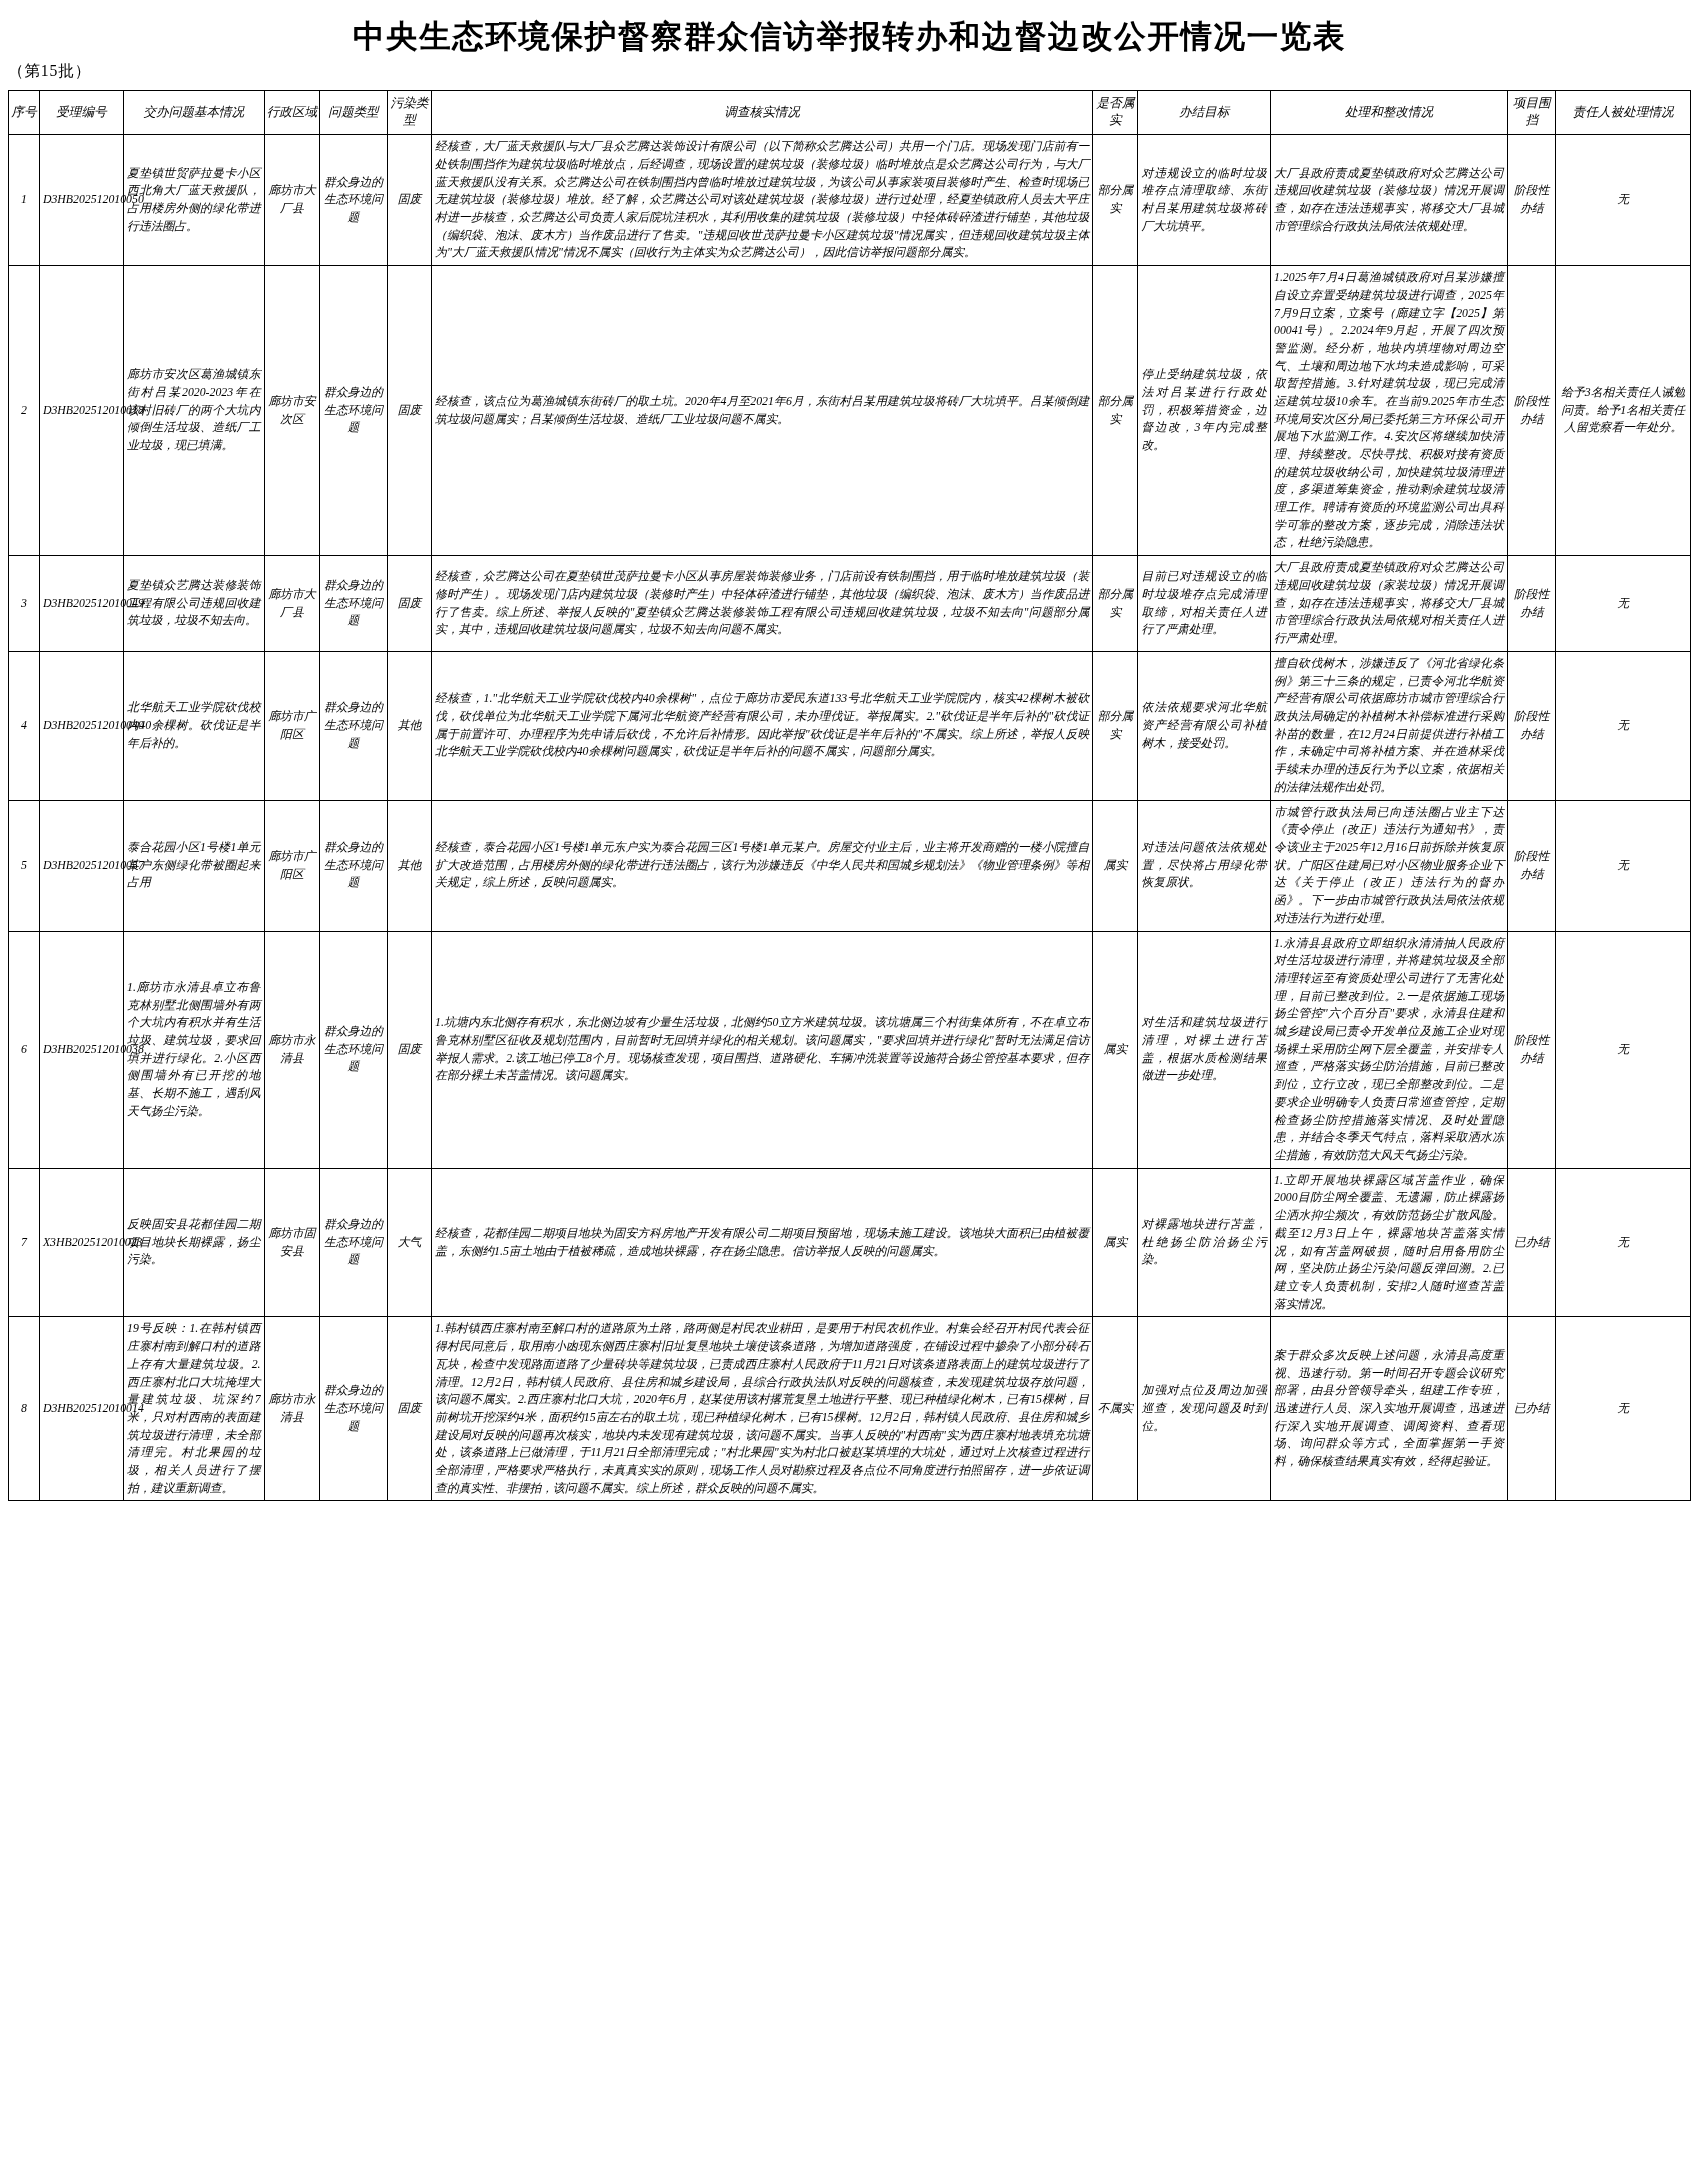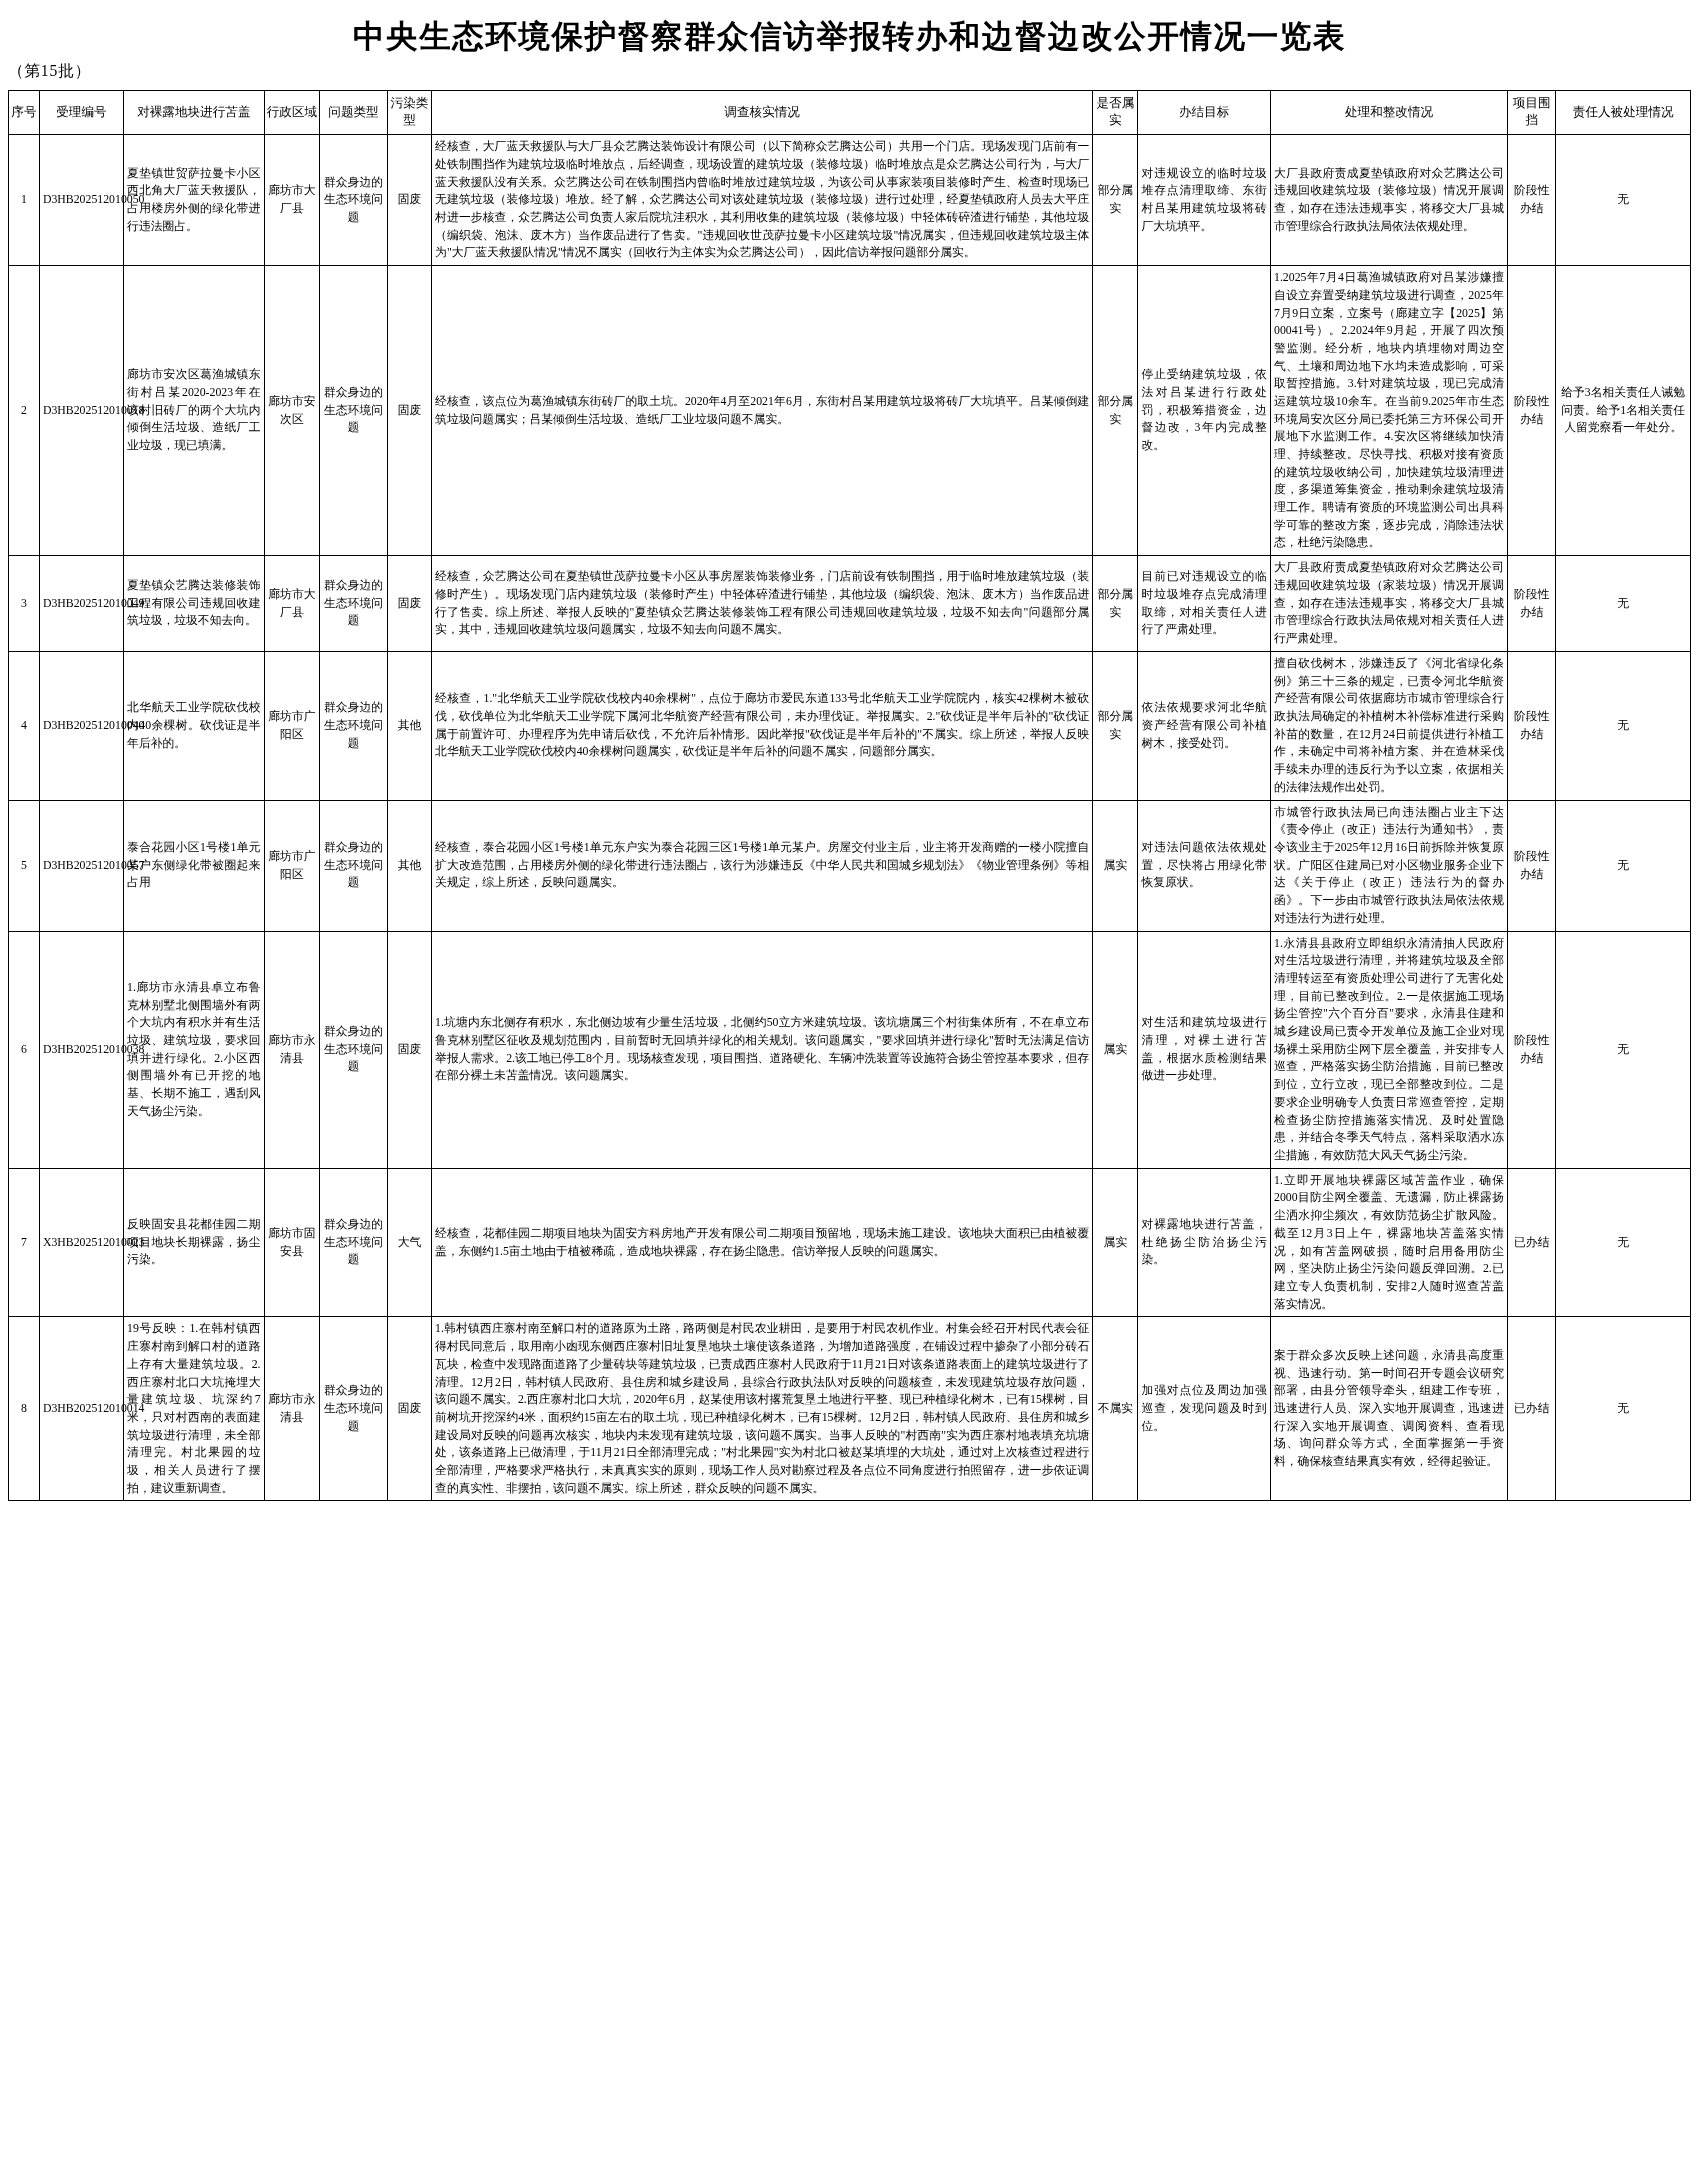--- a/index.html
+++ b/index.html
@@ -28,20 +28,21 @@
   .doc-subtitle {
     font-size: 15.7px;
     margin: 0 0 7.9px 0;
     letter-spacing: 0.8px;
   }
   table.main {
     border-collapse: collapse;
     width: 1683px;
     table-layout: fixed;
     margin: 4px auto;
+    font-style: italic;
   }
   table.main th, table.main td {
     border: 0.8px solid #000000;
     vertical-align: middle;
     padding: 3.1px 3.1px;
     font-size: 11.8px;
     line-height: 1.5;
   }
   table.main thead th {
     text-align: center;
@@ -94,21 +95,21 @@
       <col class="col-isreal">
       <col class="col-goal">
       <col class="col-fix">
       <col class="col-closed">
       <col class="col-resp">
     </colgroup>
     <thead>
       <tr>
         <th>序号</th>
         <th>受理编号</th>
-        <th>对裸露地块进行苫盖</th>
+        <th>交办问题基本情况</th>
         <th>行政区域</th>
         <th>问题类型</th>
         <th>污染类型</th>
         <th>调查核实情况</th>
         <th>是否属实</th>
         <th>办结目标</th>
         <th>处理和整改情况</th>
         <th>项目围挡</th>
         <th>责任人被处理情况</th>
       </tr>

